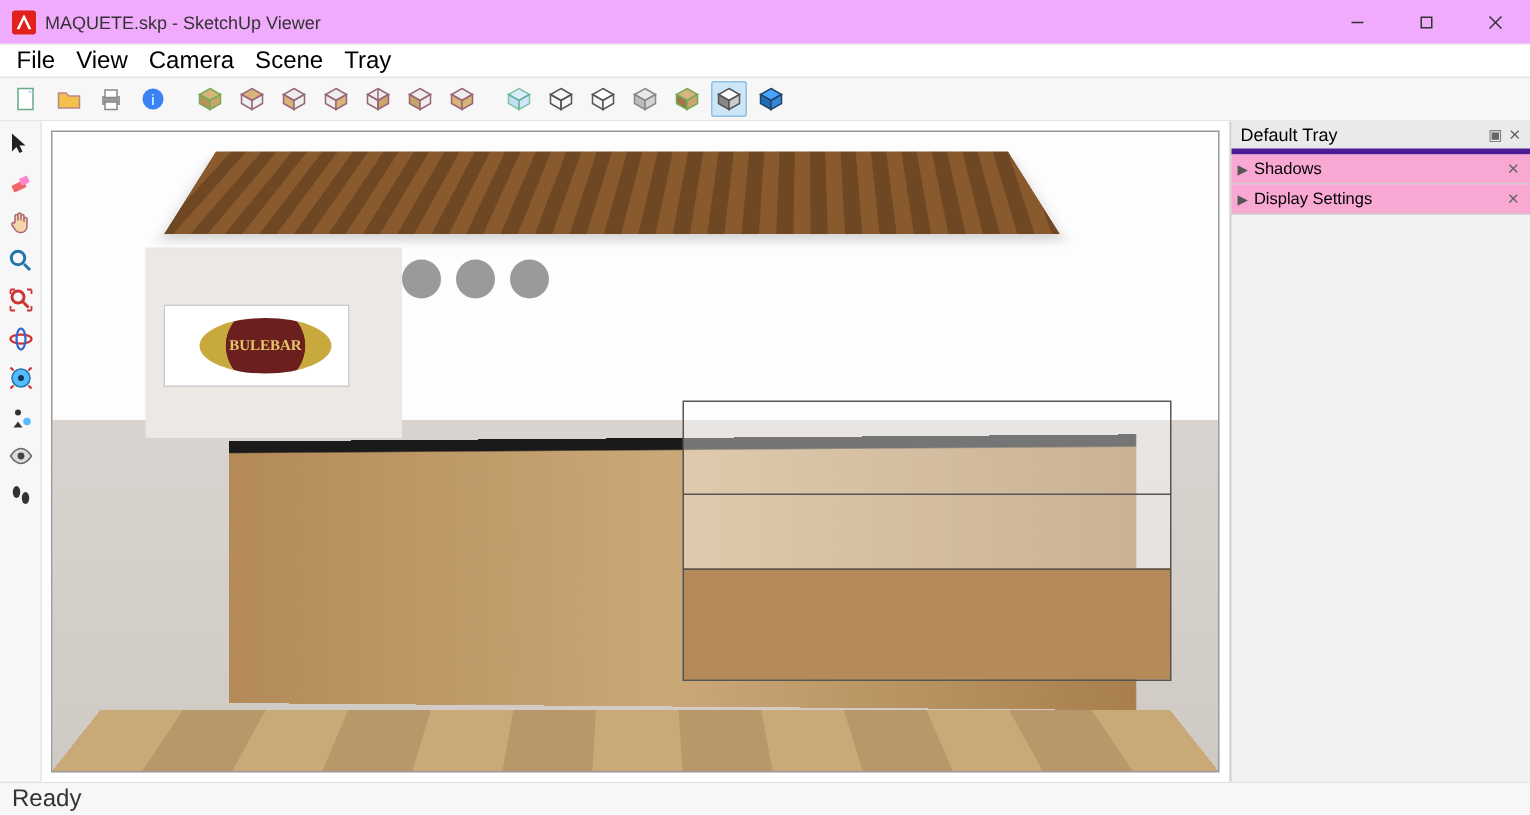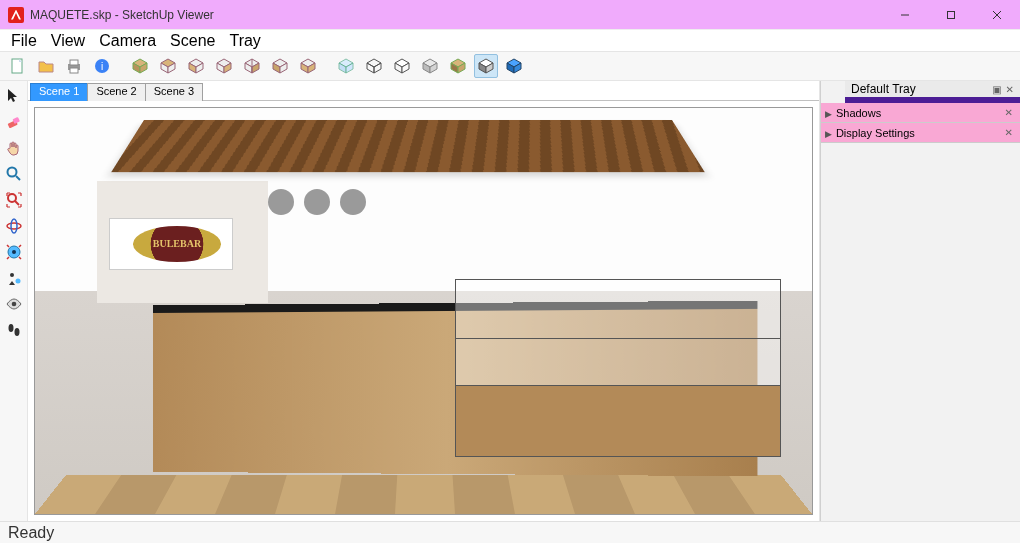--- a/index.html
+++ b/index.html
@@ -40,21 +40,21 @@
   .signboard .badge { width:80%; height:70%; background: radial-gradient(circle,#6b1f1f 55%, #c8a93e 56%); border-radius:50%; display:flex;align-items:center;justify-content:center; color:#e4c46a; font-weight:bold; font-size:10px; font-family: Georgia, serif;}
   .counter { position:absolute; left:14%; top:48%; width:78%; height:42%; background: linear-gradient(90deg,#b38a58,#caa878,#a87f4d); border-top:8px solid #1a1a1a; transform: perspective(800px) rotateY(-4deg); }
   .display-case { position:absolute; right:4%; top:42%; width:42%; height:44%; background: linear-gradient(180deg, rgba(255,255,255,.4) 0 60%, #b38a58 60%); border:1px solid #555; }
   .display-case::before{content:"";position:absolute;left:0;right:0;top:33%;height:1px;background:#555;}
   .display-case::after{content:"";position:absolute;left:0;right:0;top:60%;height:1px;background:#555;}
   .lamps { position:absolute; left:30%; top:20%; display:flex; gap:10px;}
   .lamp { width:26px; height:26px; background:#9a9a9a; border-radius:50%;}
   .floor-front { position:absolute; left:0; bottom:0; width:100%; height:18%; background: repeating-linear-gradient(90deg,#c9a977 0 60px,#b8986a 60px 120px); transform: perspective(700px) rotateX(55deg); transform-origin: bottom center;}
 
   .tray { width:200px; background:#f2f2f2; border-left:1px solid #d0d0d0; display:flex; flex-direction:column;}
-  .tray-title { height:22px; background:#eaeaea; border-bottom:6px solid #4c1d95; display:flex; align-items:center; padding:0 6px; font-size:12px; justify-content:space-between;margin-left:24px;}
+  .tray-title { height:22px; background:#eaeaea; border-bottom:4px solid #4c1d95; display:flex; align-items:center; padding:0 6px; font-size:12px; justify-content:space-between;}
   .tray-title .controls{ display:flex; gap:4px; color:#666; font-size:10px;}
   .tray-panel { height:20px; background:#f9a8d4; border-bottom:1px solid #ccc; display:flex; align-items:center; padding:0 4px; font-size:11px; justify-content:space-between;}
   .tray-panel .arrow{ margin-right:4px; font-size:9px; color:#555;}
   .tray-panel .x { color:#666; font-size:10px; padding:0 3px;}
 
   .statusbar { height:22px; background:#f7f7f7; border-top:1px solid #e0e0e0; display:flex; align-items:center; padding:0 8px; font-size:16px; color:#333;}
 </style>
 </head>
 <body>
 
@@ -276,25 +276,20 @@
       </div>
     <div class="ltbtn">
         <svg viewBox="0 0 18 18">
           <ellipse cx="6" cy="7" rx="2.5" ry="4" fill="#333"></ellipse>
           <ellipse cx="12" cy="11" rx="2.5" ry="4" fill="#333"></ellipse>
         </svg>
       </div>
   </div>
 
   <div class="center">
-    <div class="scene-tabs">
-      <div class="scene-tab active">Scene 1</div>
-      <div class="scene-tab">Scene 2</div>
-      <div class="scene-tab">Scene 3</div>
-    </div>
     <div class="viewport">
       <div class="viewport-content">
         <div class="floor-front"></div>
         <div class="backwall"></div>
         <div class="signboard">
           <div class="badge">BULEBAR</div>
         </div>
         <div class="ceiling"></div>
         <div class="lamps">
             <div class="lamp"></div>

